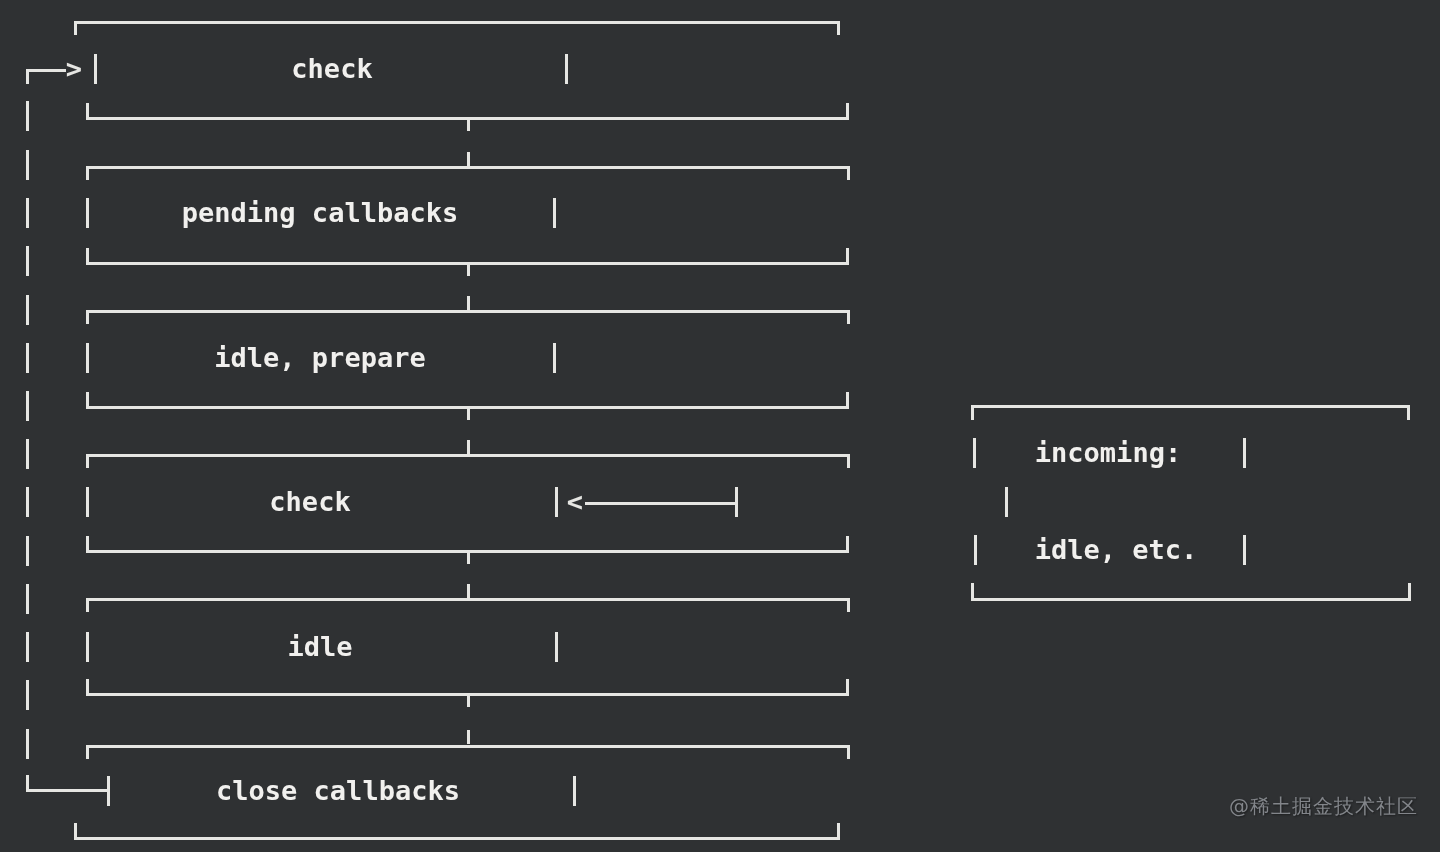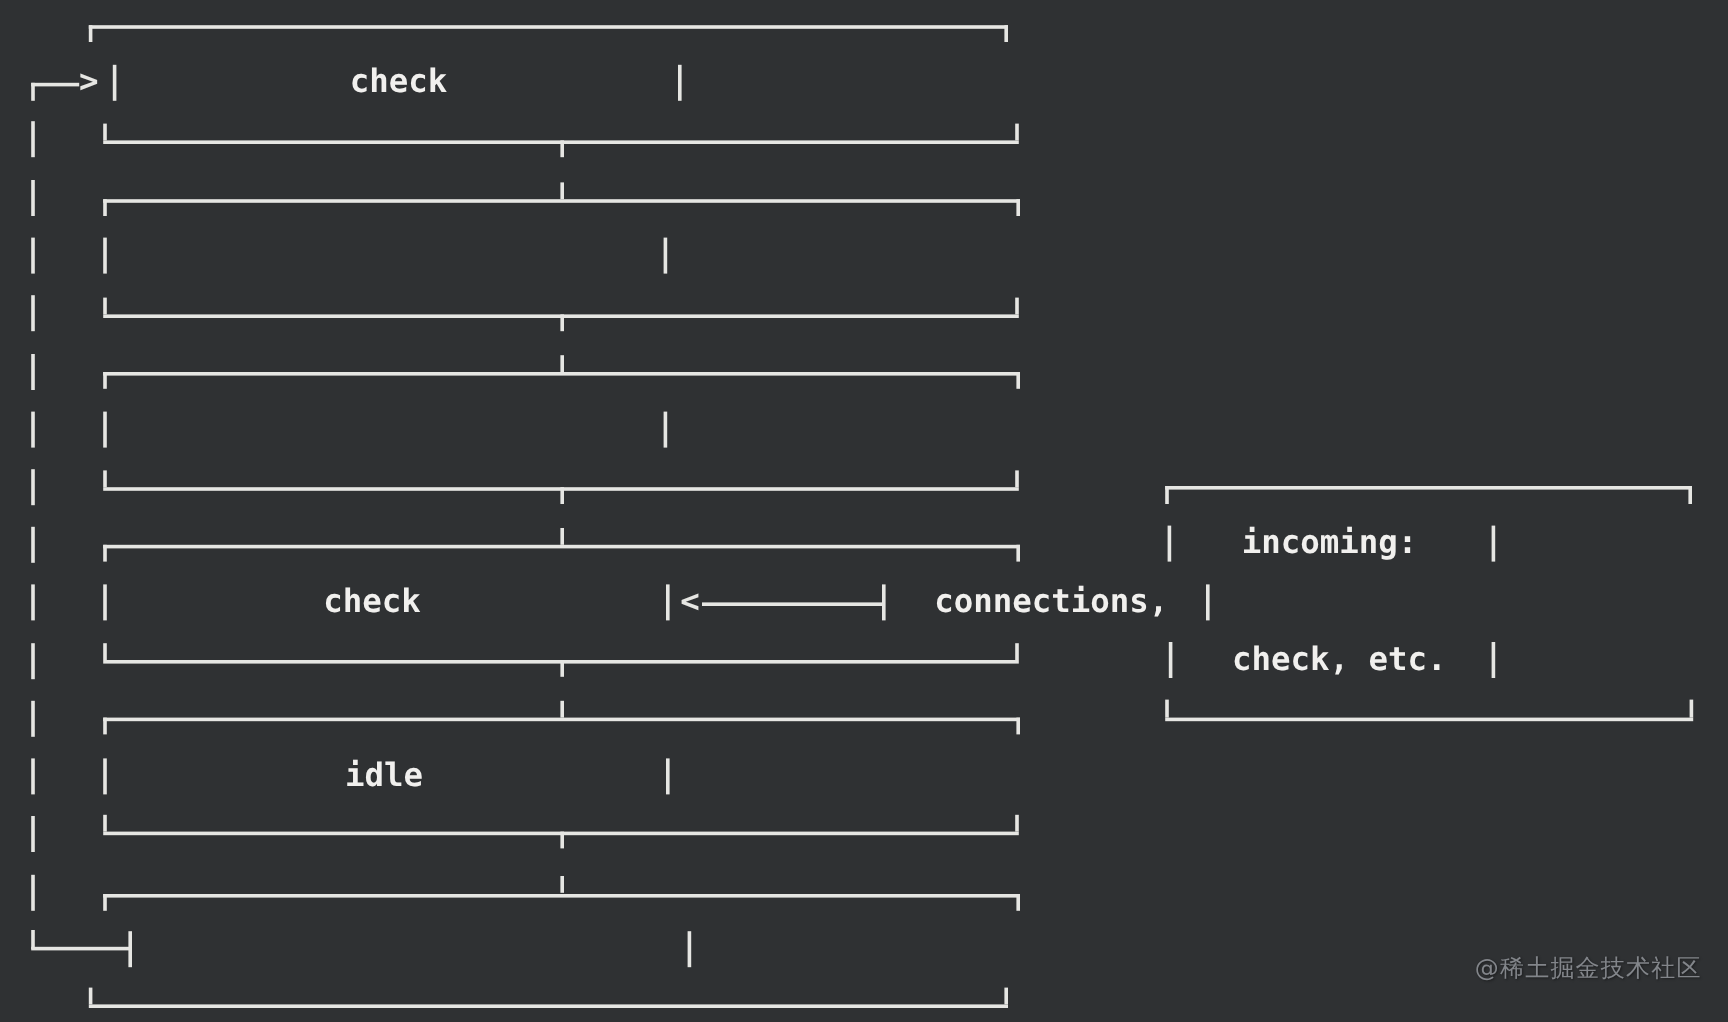--- a/index.html
+++ b/index.html
@@ -119,24 +119,26 @@
       <div class="vline" style="left: 26px; top: 487px; height: 30px;"></div>
       <div class="vline" style="left: 26px; top: 536px; height: 30px;"></div>
       <div class="vline" style="left: 26px; top: 584px; height: 30px;"></div>
       <div class="vline" style="left: 26px; top: 632px; height: 30px;"></div>
       <div class="vline" style="left: 26px; top: 680px; height: 30px;"></div>
       <div class="vline" style="left: 26px; top: 729px; height: 30px;"></div>
       <div class="vline" style="left: 26px; top: 775px; height: 16px;"></div>
     </div>
 
   <div class="lbl" style="left:332px;top:69px">check</div>
+  <div class="lbl" style="left:320px;top:213px">pending callbacks</div>
+  <div class="lbl" style="left:320px;top:358px">idle, prepare</div>
   <div class="lbl" style="left:310px;top:502px">check</div>
   <div class="lbl" style="left:320px;top:647px">idle</div>
+  <div class="lbl" style="left:338px;top:791px">close callbacks</div>
 
   <div class="lbl" style="left:1108px;top:453px">incoming:</div>
-  <div class="lbl" style="left:876px;top:502px">connections,</div>
-  <div class="lbl" style="left:1116px;top:550px">check, etc.</div>
+  <div class="lbl" style="left:1116px;top:550px">idle, etc.</div>
 
   <div class="glyph" style="left:74px;top:69px">&gt;</div>
   <div class="glyph" style="left:575px;top:502px">&lt;</div>
 
   <div class="watermark">@稀土掘金技术社区</div>
 </div>
 
 </body></html>

